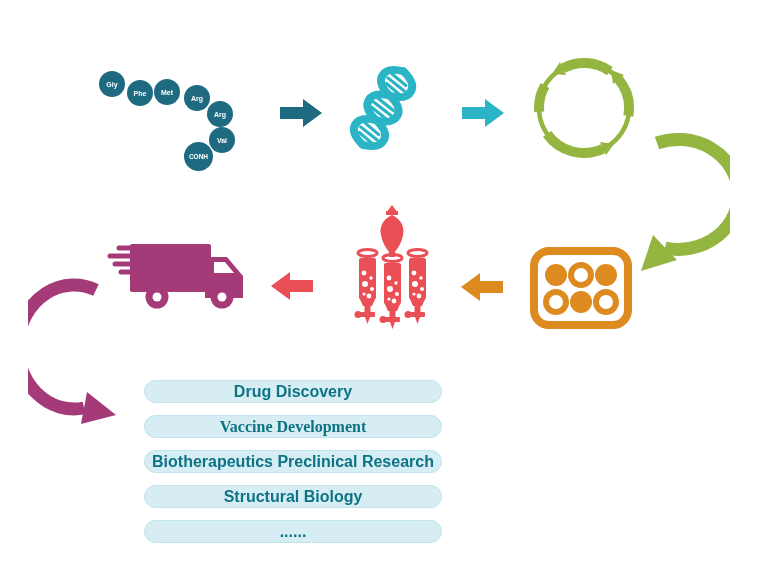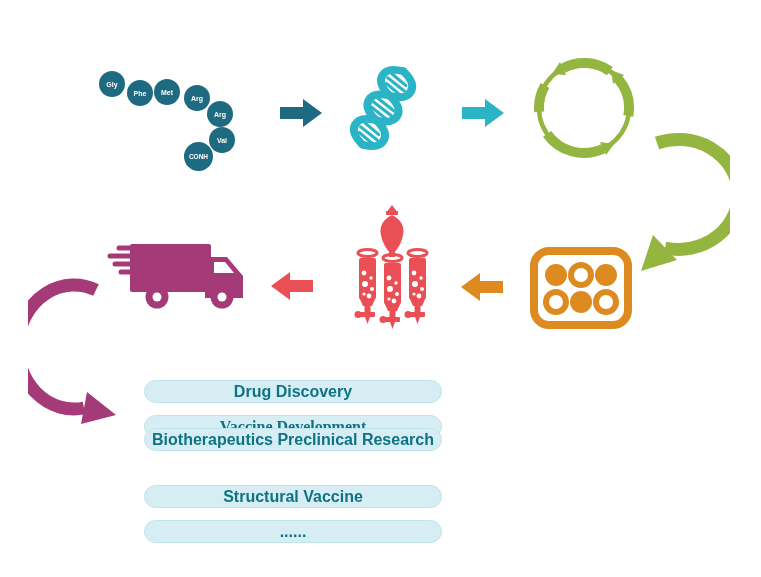--- a/index.html
+++ b/index.html
@@ -175,18 +175,18 @@
   </svg>
 
   <svg class="abs" style="left:28px;top:278px;" width="100" height="150" viewBox="0 0 100 150">
     <path d="M 68 12 A 56 62 0 1 0 56 130" fill="none" stroke="#a53a79" stroke-width="13"></path>
     <polygon fill="#a53a79" points="88,137 53,146 59,114"></polygon>
   </svg>
 
   <div>
     <div class="pill" style="top:380px;">Drug Discovery</div>
     <div class="pill" style="top:415px;font-family:Liberation Serif, serif;">Vaccine Development</div>
-    <div class="pill" style="top:428px;text-align:right;">Biotherapeutics Preclinical Research</div>
-    <div class="pill" style="top:485px;">Structural Vaccine</div>
+    <div class="pill" style="top:450px;text-align:right;">Biotherapeutics Preclinical Research</div>
+    <div class="pill" style="top:485px;">Structural Biology</div>
     <div class="pill" style="top:520px;">......</div>
   </div>
 
 </div>
 
 </body></html>

